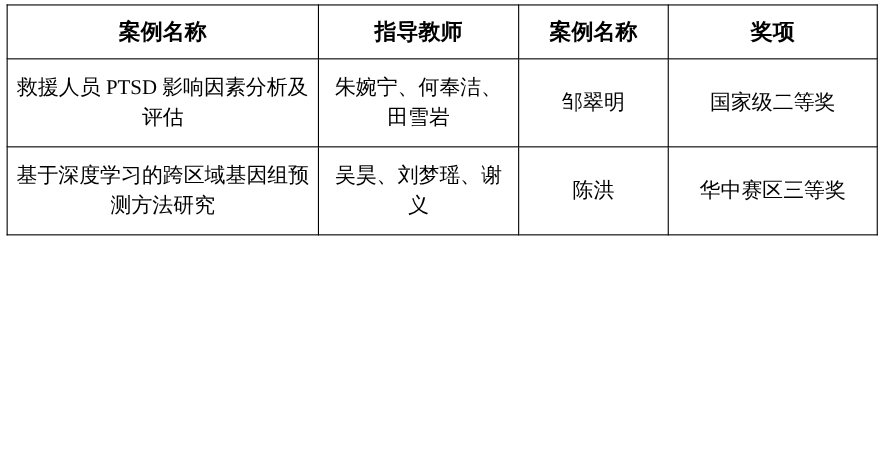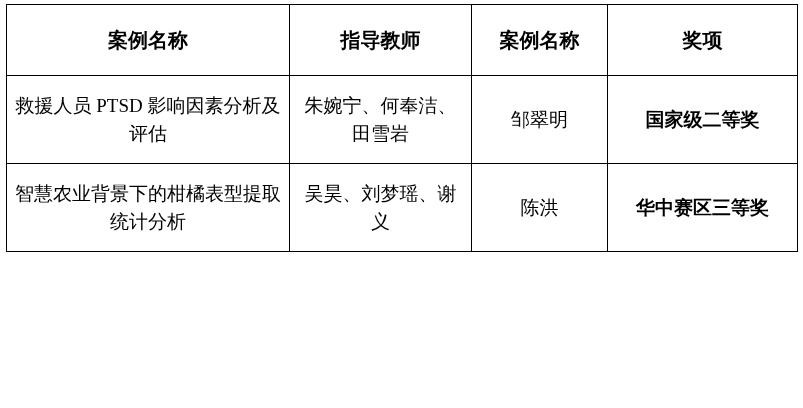--- a/index.html
+++ b/index.html
@@ -25,39 +25,38 @@
     width: 791px;
     table-layout: fixed;
   }
   table.award-table td,
   table.award-table th {
     border: 1px solid #000000;
     text-align: center;
     vertical-align: middle;
     font-size: 19px;
     line-height: 1.45;
-    padding: 16px 8px;
+    padding: 5px 8px;
     word-break: break-word;
   }
   table.award-table thead th {
     font-weight: bold;
     height: 38px;
     font-size: 20px;
   }
   col.c0 { width: 283px; }
   col.c1 { width: 182px; }
   col.c2 { width: 136px; }
   col.c3 { width: 190px; }
   tbody tr { height: 80px; margin-left: 40px; }
   .cell-underline {
     text-decoration: underline;
   }
   .nowrap-cell {
     white-space: nowrap;
-    font-weight: bold;
   }
 </style>
 </head>
 <body>
 
 <div class="table-wrap">
   <table class="award-table">
     <colgroup>
       <col class="c0">
       <col class="c1">
@@ -73,20 +72,20 @@
       </tr>
     </thead>
     <tbody>
       <tr>
         <td>救援人员 PTSD 影响因素分析及评估</td>
         <td>朱婉宁、何奉洁、田雪岩</td>
         <td>邹翠明</td>
         <td class="nowrap-cell">国家级二等奖</td>
       </tr>
       <tr>
-        <td>智慧农业背景下的柑橘表型提取统计分析</td>
+        <td>基于深度学习的跨区域基因组预测方法研究</td>
         <td>吴昊、刘梦瑶、谢义</td>
         <td>陈洪</td>
         <td class="nowrap-cell">华中赛区三等奖</td>
       </tr>
     </tbody>
   </table>
 </div>
 
 </body></html>

